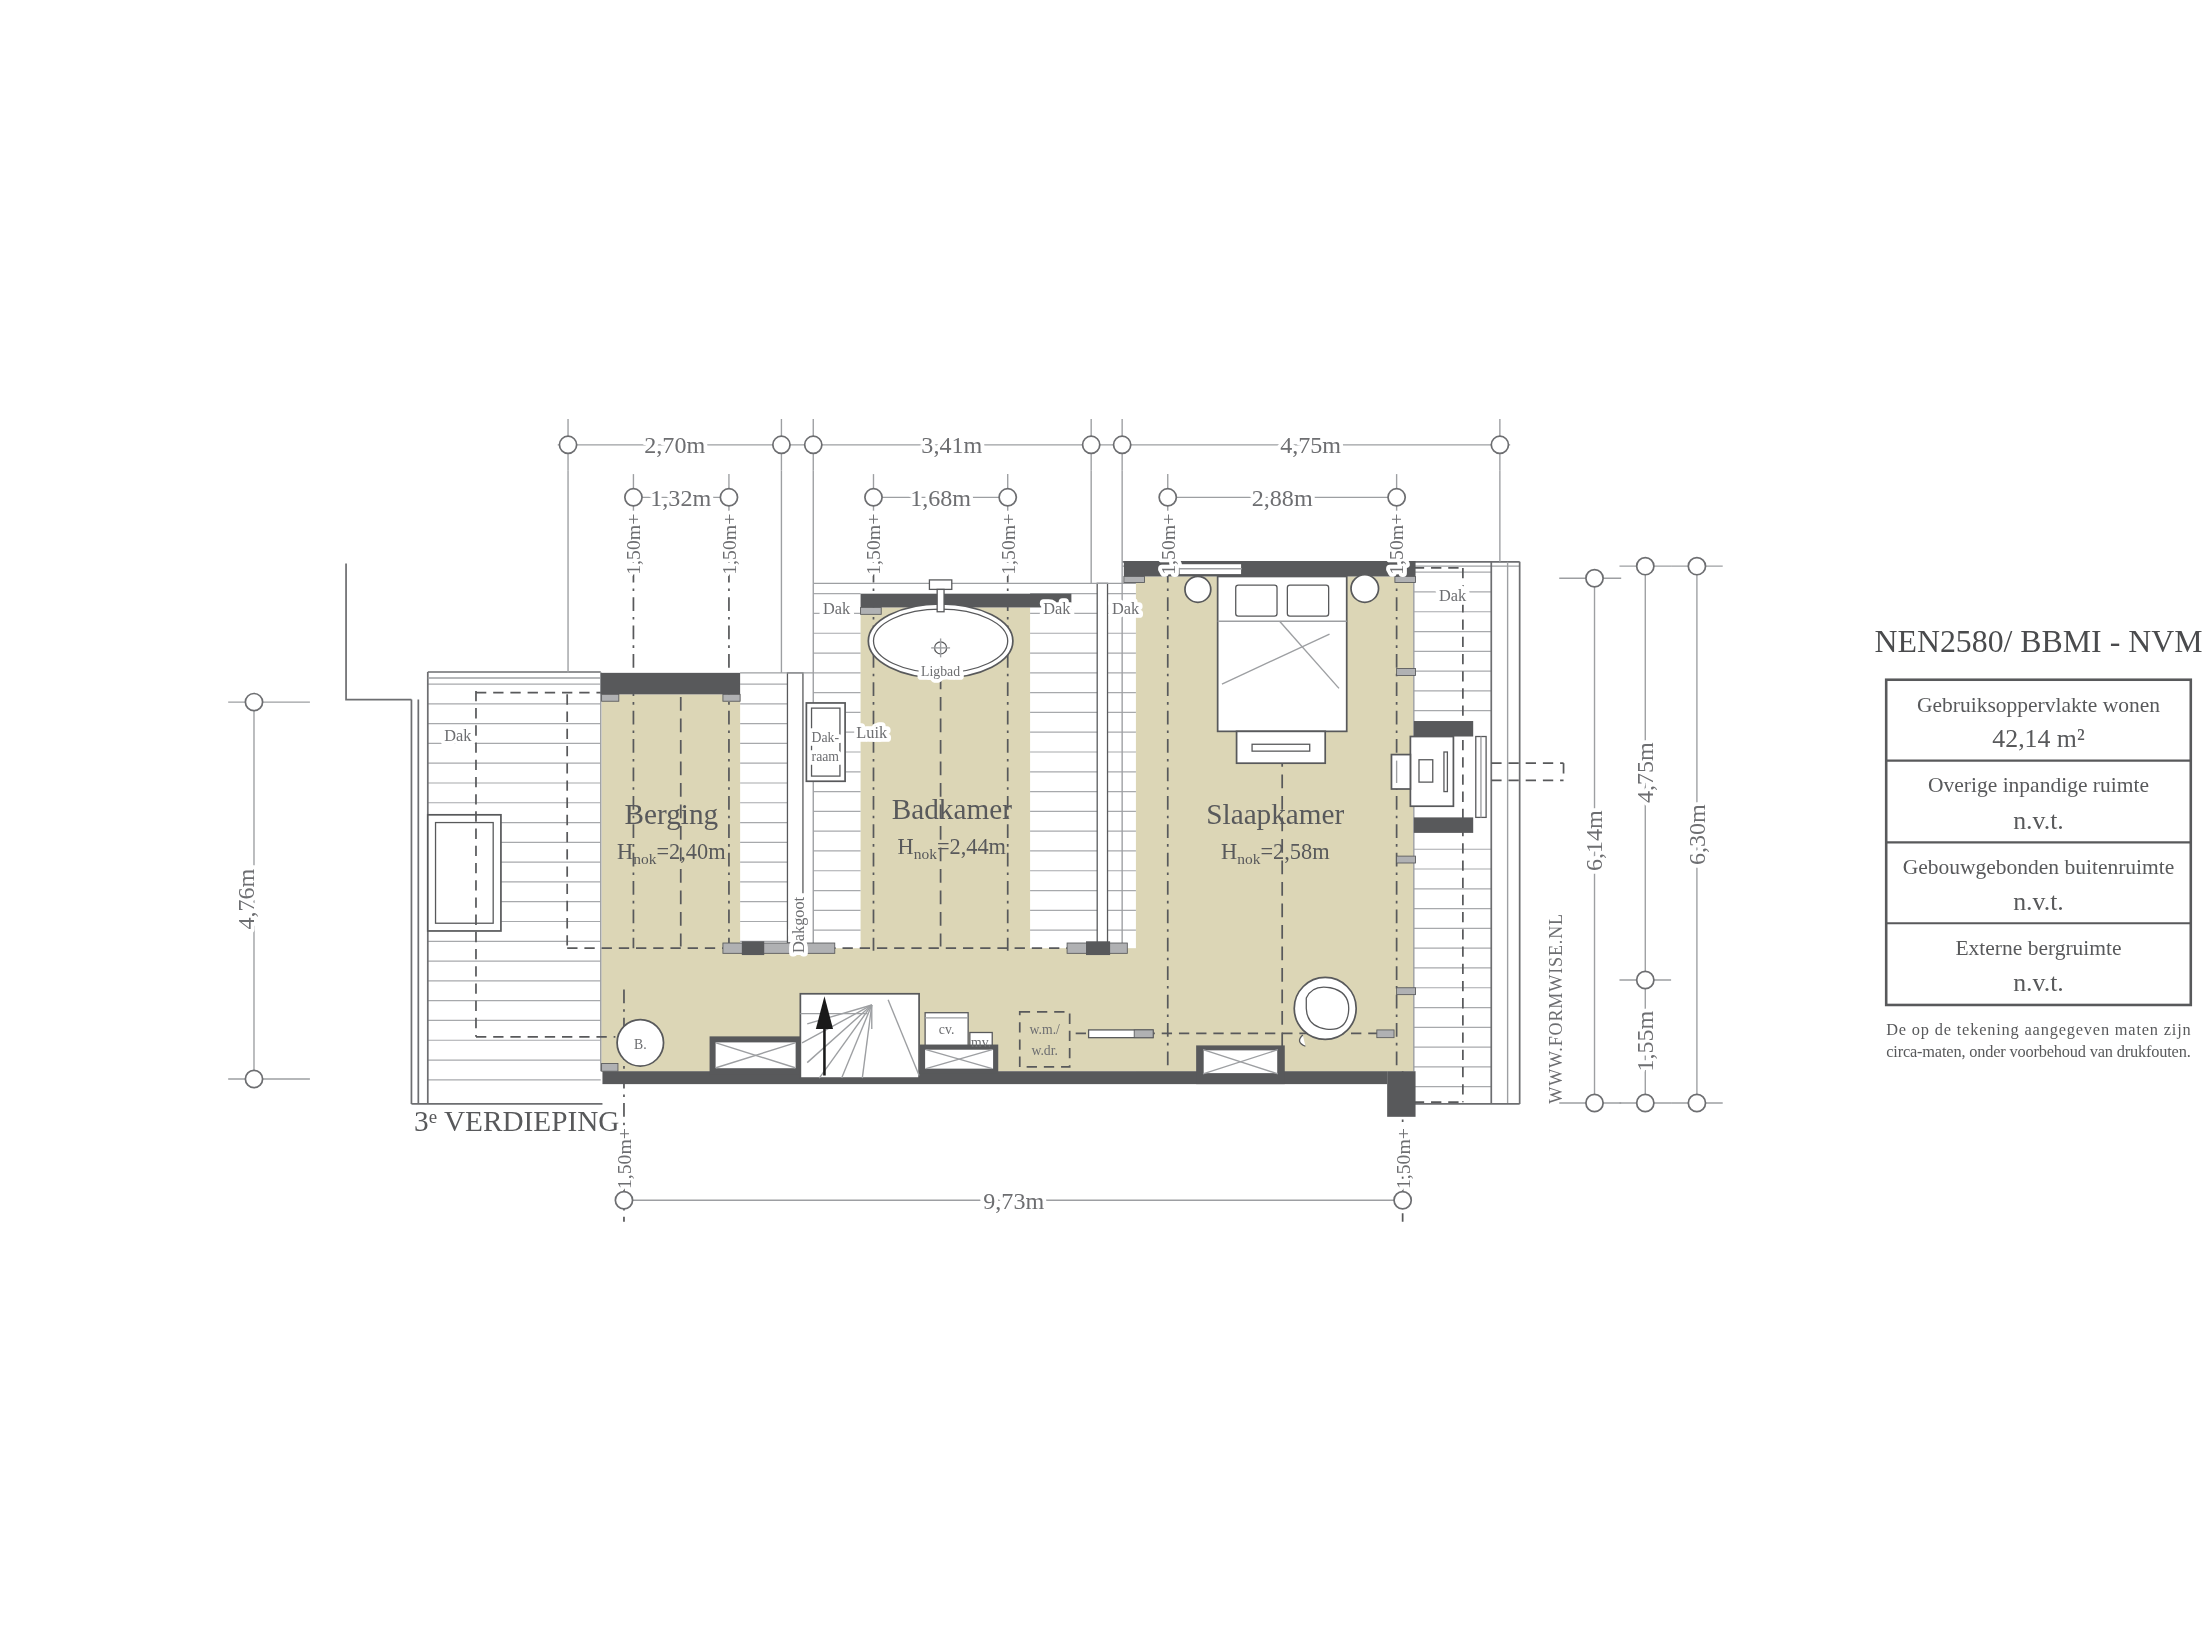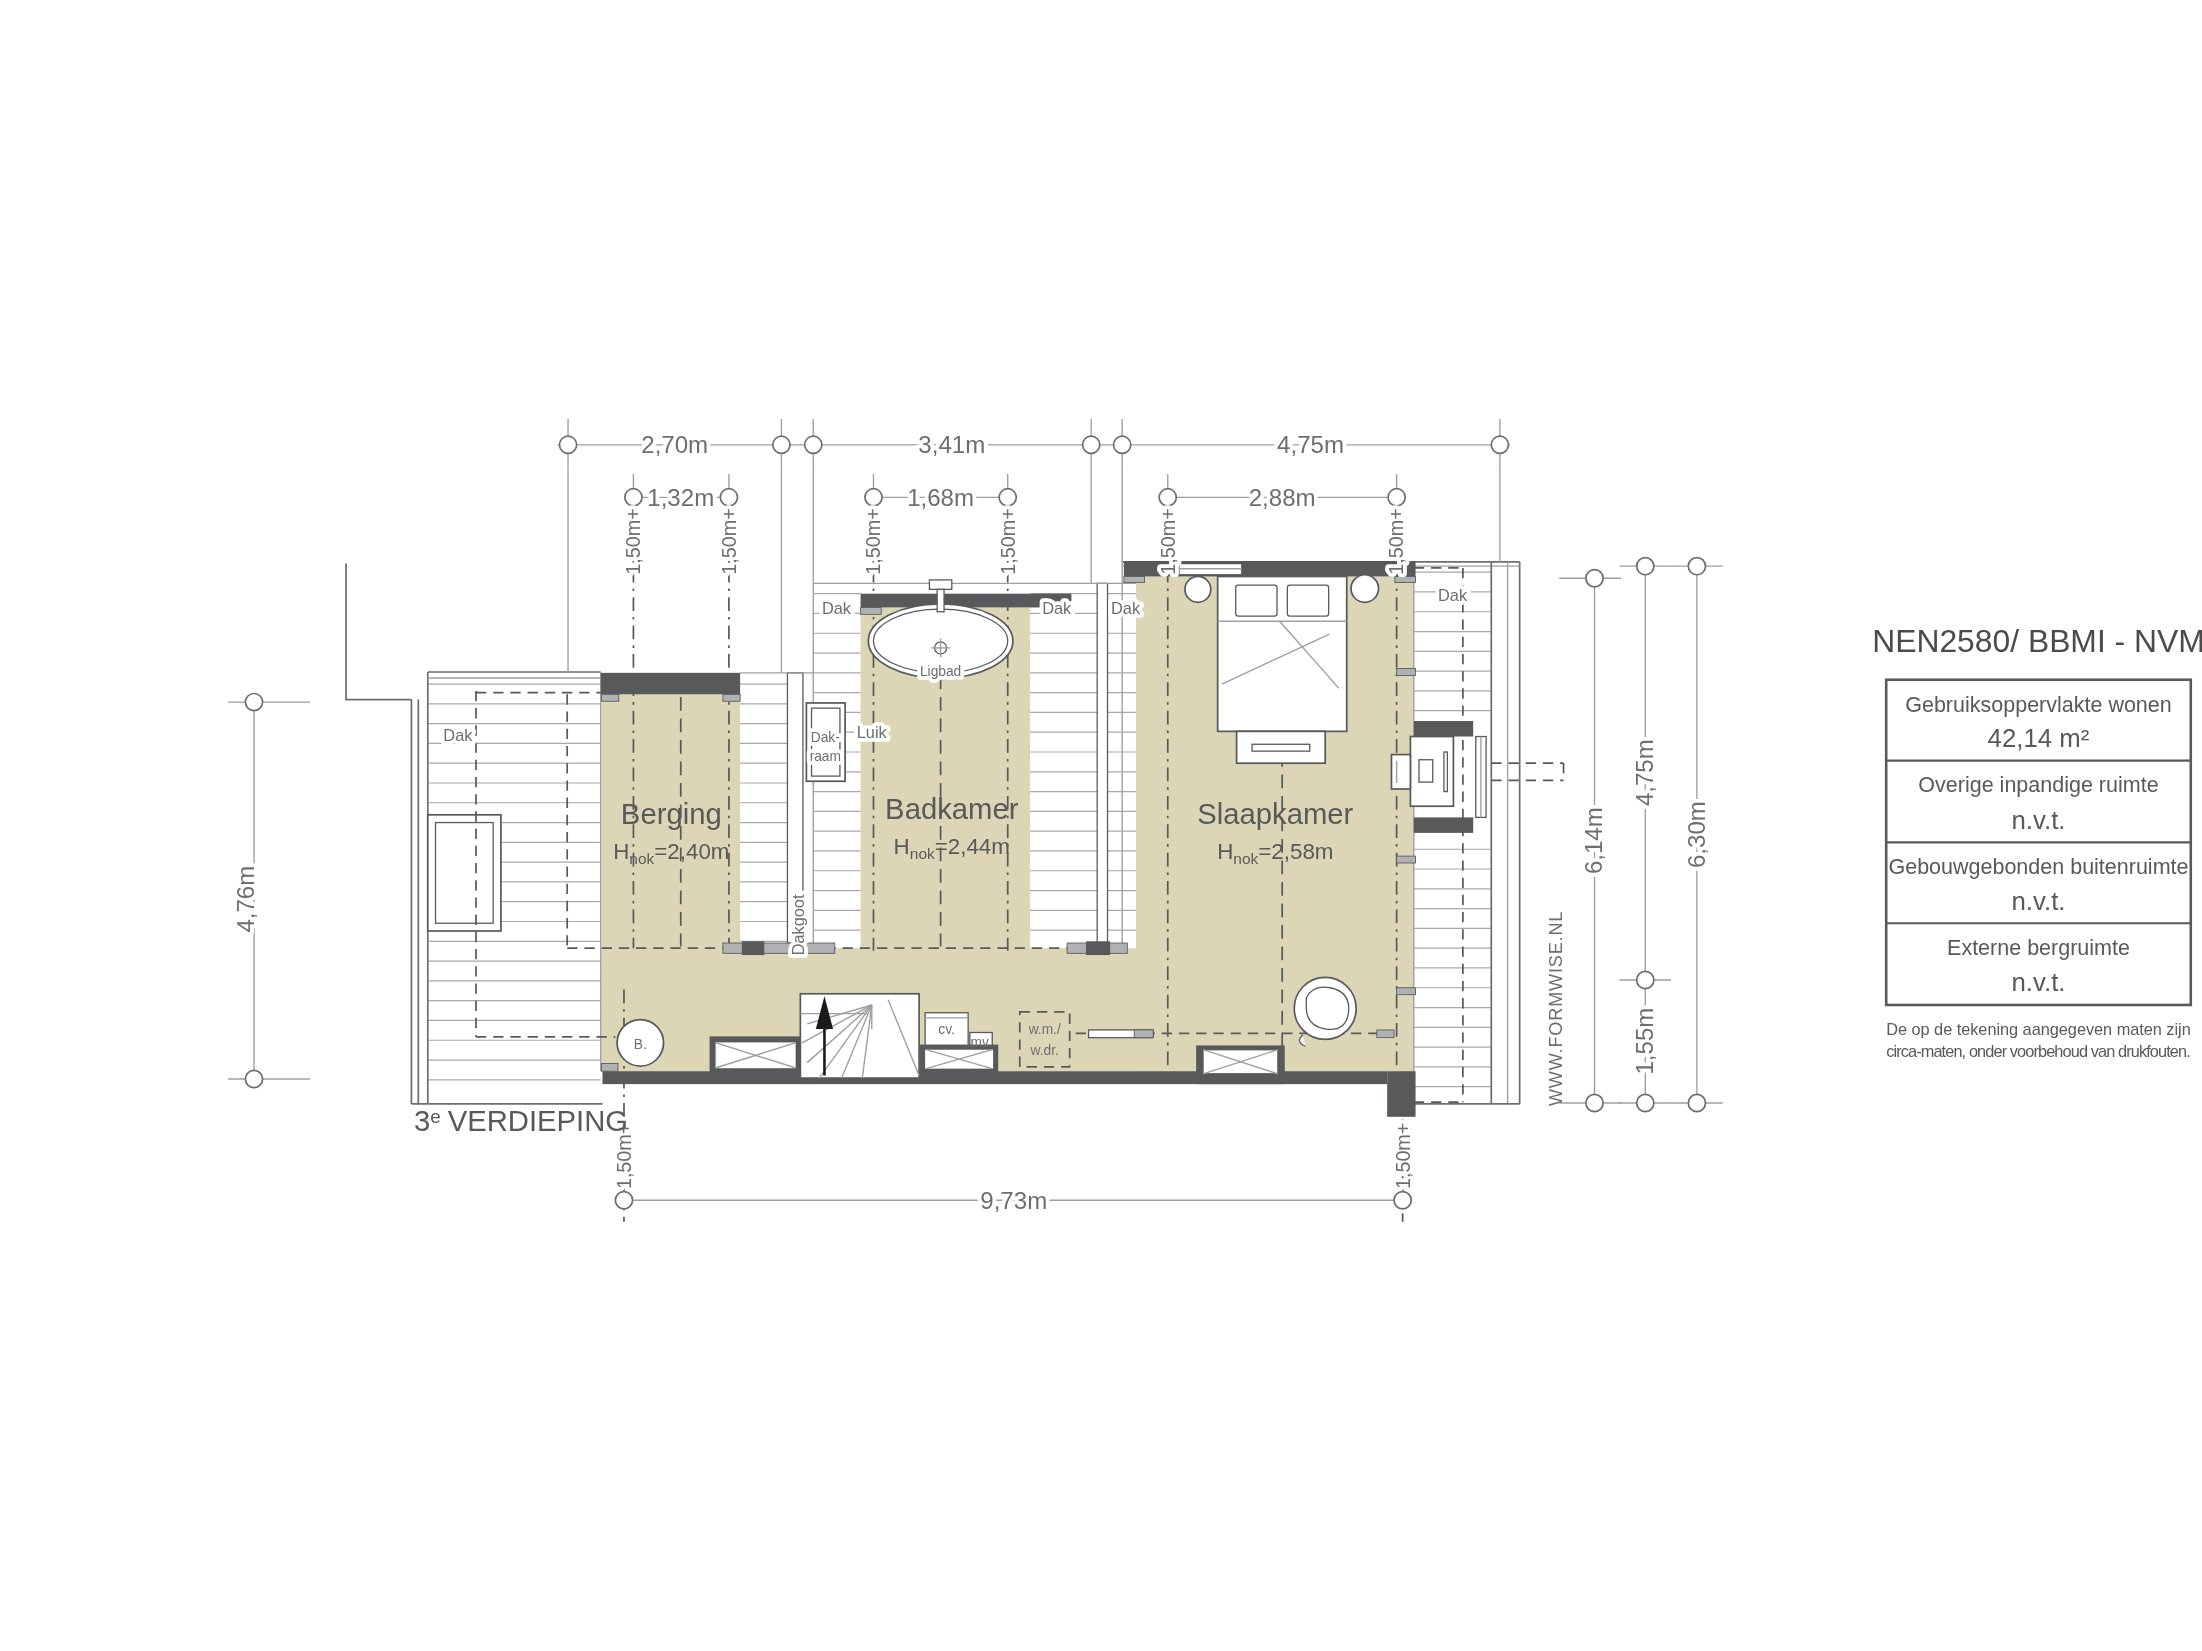--- a/index.html
+++ b/index.html
@@ -1,17 +1,17 @@
 <!DOCTYPE html>
 <html style="font-size:13.8px"><head>
 <meta charset="utf-8">
 <style>
   html,body{margin:0;padding:0;background:#fff;}
   #stage{position:relative;width:2140px;height:1652px;background:#fff;
-         font-family:Liberation Sans, sans-serif;}
+         font-family:Liberation Serif, serif;}
   svg{position:absolute;left:0;top:0;}
   
   .ln{stroke:#6d6e71;stroke-width:2;fill:none;}
   .thin{stroke:#9d9fa2;stroke-width:1.6;fill:none;}
   .hl{stroke:#a7a9ac;stroke-width:1.4;}
   .dd{stroke:#58595b;stroke-width:2;fill:none;stroke-dasharray:16 7 3 7;}
   .rd{stroke:#58595b;stroke-width:2;fill:none;stroke-dasharray:16 9;}
   .ds{stroke:#58595b;stroke-width:2;fill:none;stroke-dasharray:12 8;}
   .dark{fill:#58595b;stroke:none;}
   .light{fill:#b0b1b3;stroke:#58595b;stroke-width:1;}

